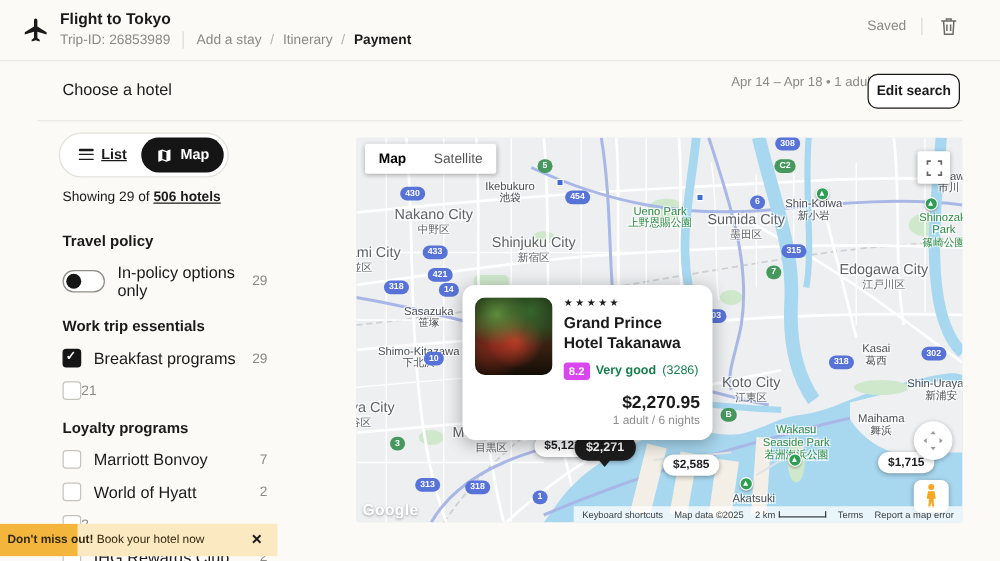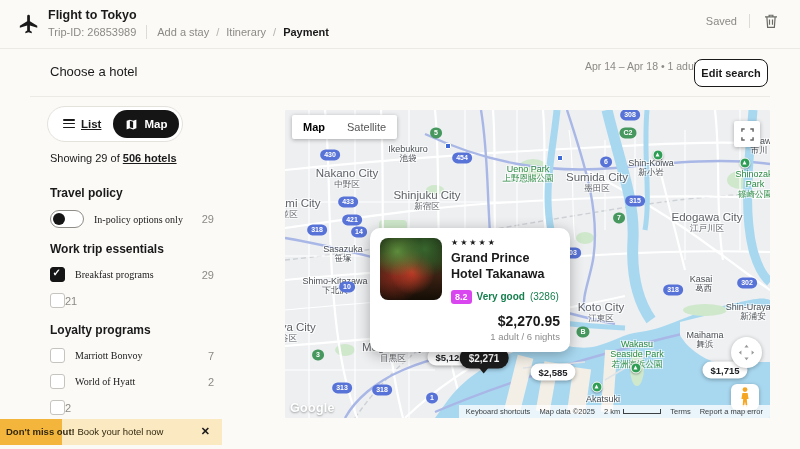--- a/index.html
+++ b/index.html
@@ -8,21 +8,21 @@
   
   .hdr{position:absolute;left:0;top:0;width:800px;height:48px;border-bottom:1px solid #eceae5;background:#fbfaf7;}
   .plane{position:absolute;left:18px;top:13px;width:22px;height:22px;}
   .trip{position:absolute;left:48px;top:8px;}
   .trip-title{font-size:12.5px;font-weight:700;color:#1a1a1a;}
   .trip-sub{display:flex;align-items:center;gap:10px;margin-top:3px;font-size:11px;color:#8c8a84;}
   .vdiv{width:1px;height:14px;background:#dddbd5;display:inline-block;}
   .crumbs{display:flex;gap:7px;align-items:flex-start;}
   .crumbs .sep{color:#b5b3ad;}
   .crumbs .cur{color:#1a1a1a;font-weight:700;}
-  .hdr-right{position:absolute;right:20px;top:12px;display:flex;align-items:center;gap:12px;}
+  .hdr-right{position:absolute;right:32px;top:12px;display:flex;align-items:center;gap:12px;}
   .saved{font-size:11px;color:#8c8a84;}
   .trash{width:18px;height:18px;cursor:pointer;}
 
   
   .page-title{position:absolute;left:50px;top:64px;font-size:13px;font-weight:500;}
   .dest{position:absolute;left:585px;top:57px;}
   .dest-name{font-size:12px;font-weight:700;}
   .dest-dates{font-size:10.5px;color:#8c8a84;margin-top:3px;}
   .edit-btn{position:absolute;left:694px;top:59px;width:72px;height:26px;border:1.4px solid #1a1a1a;border-radius:8px;background:#fff;
     font-size:11px;font-weight:700;display:flex;align-items:center;justify-content:center;cursor:pointer;}
@@ -36,21 +36,21 @@
   .seg-item.active .lbl{text-decoration:none;}
   .licon{display:inline-block;width:12px;height:10px;}
   .licon i{display:block;height:1.6px;background:#1a1a1a;margin:0 0 2.2px 0;border-radius:1px;}
   .showing{position:absolute;left:50px;top:152px;font-size:11px;color:#1a1a1a;}
   .showing a{color:#1a1a1a;font-weight:700;text-decoration:underline;cursor:pointer;}
 
   .filters{position:absolute;left:50px;top:186px;width:164px;}
   .fhead{font-size:12px;font-weight:700;margin:14px 0 10px 0;}
   .fhead:first-child{margin-top:0;}
   .frow{display:flex;align-items:center;margin-bottom:9px;min-height:17px;}
-  .flabel{font-size:10px;margin-left:10px;flex:1;font-family:Liberation Serif, serif;}
+  .flabel{font-size:13px;margin-left:10px;flex:1;}
   .fcount{font-size:11px;color:#8c8a84;}
   .cb{position:relative;width:15px;height:15px;border:1.5px solid #c6c4be;border-radius:3px;background:#fff;box-sizing:border-box;flex:0 0 auto;cursor:pointer;}
   .cb .tick{display:none;position:absolute;left:1.5px;top:-1px;color:#fff;font-size:10px;font-weight:700;}
   .cb.checked{background:#151515;border-color:#151515;}
   .cb.checked .tick{display:block;}
   .toggle{position:relative;width:34px;height:18px;border:1.5px solid #8f8d87;border-radius:10px;background:#fff;box-sizing:border-box;flex:0 0 auto;cursor:pointer;}
   .toggle .knob{position:absolute;left:2px;top:1.5px;width:12px;height:12px;border-radius:50%;background:#151515;}
 
   
   .banner{position:absolute;left:0;top:419px;width:222px;height:26px;background:#fbe9c2;overflow:hidden;}
@@ -357,21 +357,21 @@
           <div class="jp">世田谷区</div>
         </div>
         <div class="mlabel city" style="left: 108px; top: 242px;">
           <div>Meguro City</div>
           <div class="jp">目黒区</div>
         </div>
         <div class="mlabel city" style="left: 316px; top: 202px;">
           <div>Koto City</div>
           <div class="jp">江東区</div>
         </div>
-        <div class="mlabel station" style="left: 416px; top: 174px; text-align: right;">
+        <div class="mlabel station" style="left: 416px; top: 174px;">
           <div>Kasai</div>
           <div class="jp">葛西</div>
         </div>
         <div class="mlabel station" style="left: 468px; top: 202px;">
           <div>Shin-Urayasu</div>
           <div class="jp">新浦安</div>
         </div>
         <div class="mlabel station" style="left: 420px; top: 230px;">
           <div>Maihama</div>
           <div class="jp">舞浜</div>

